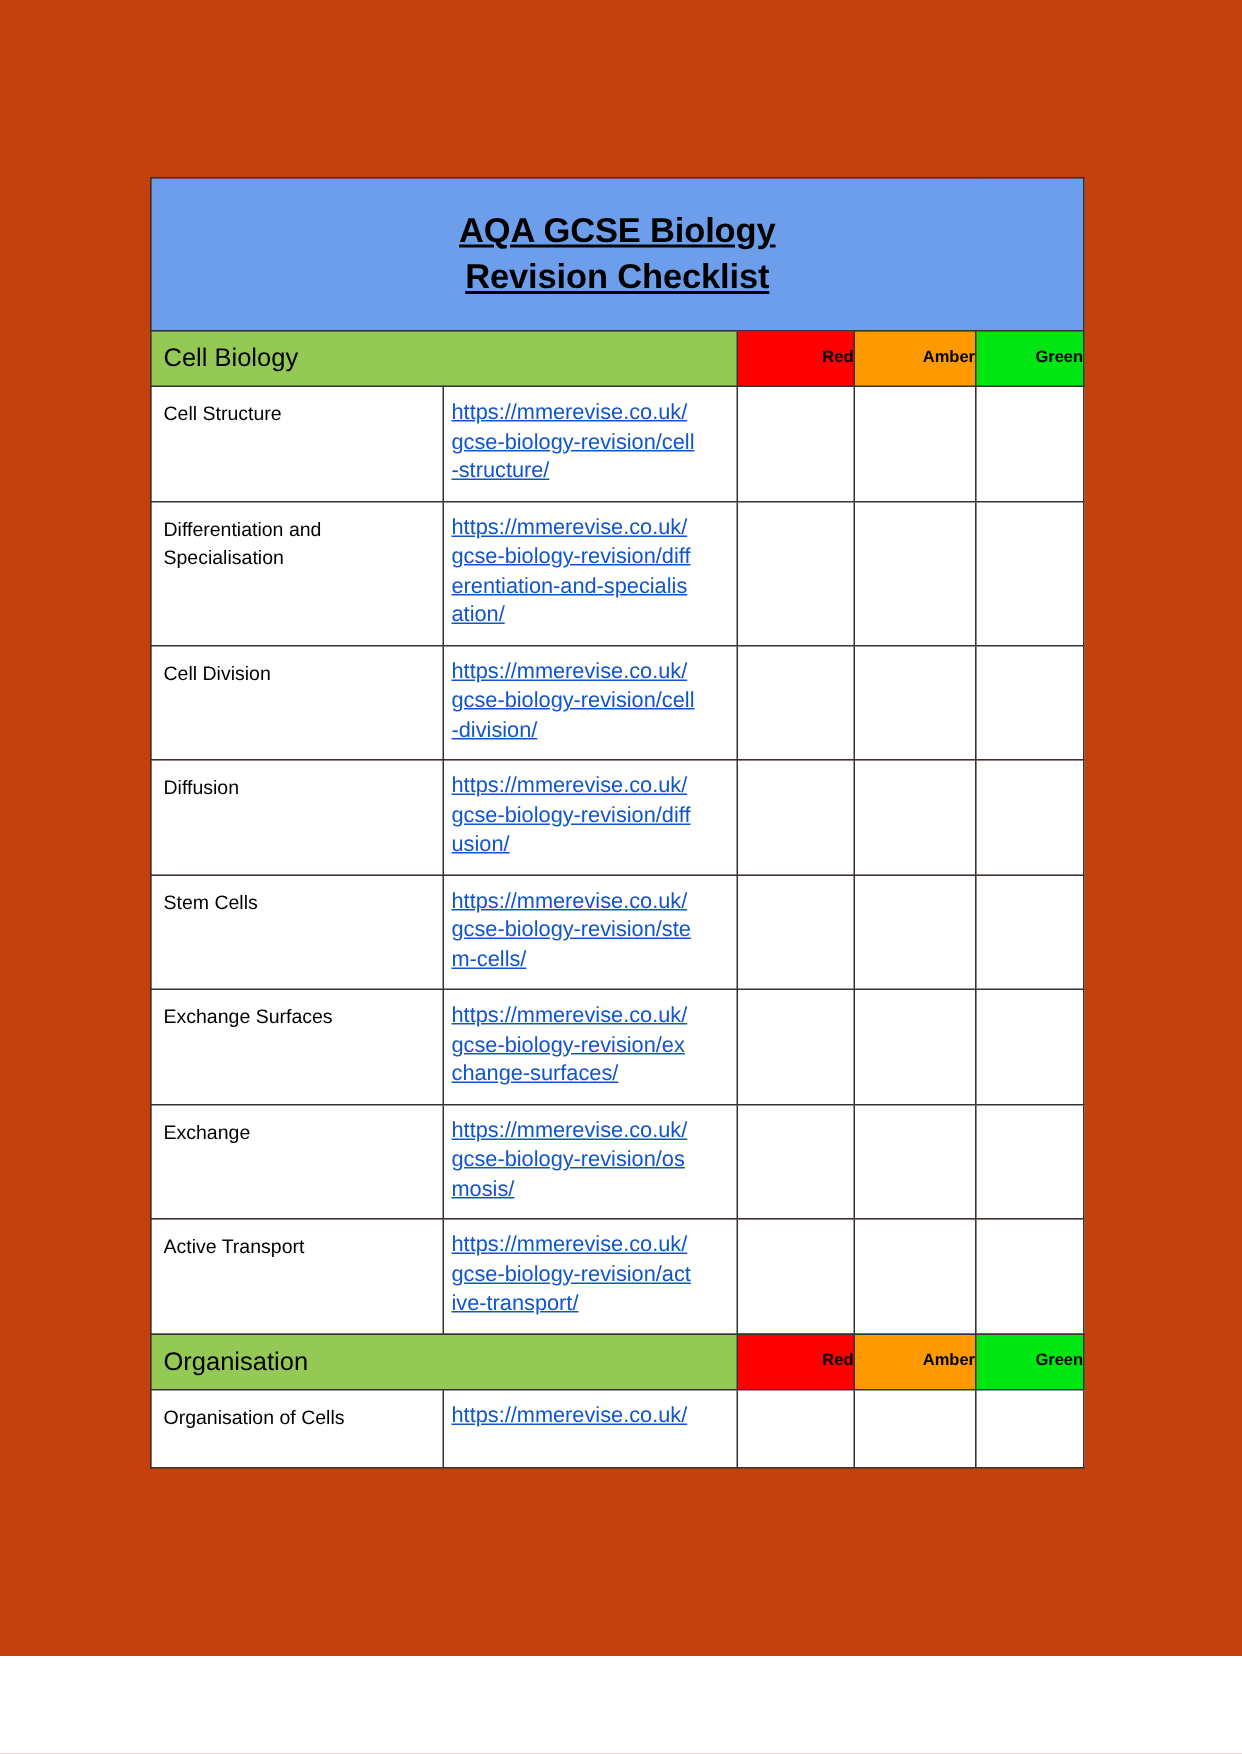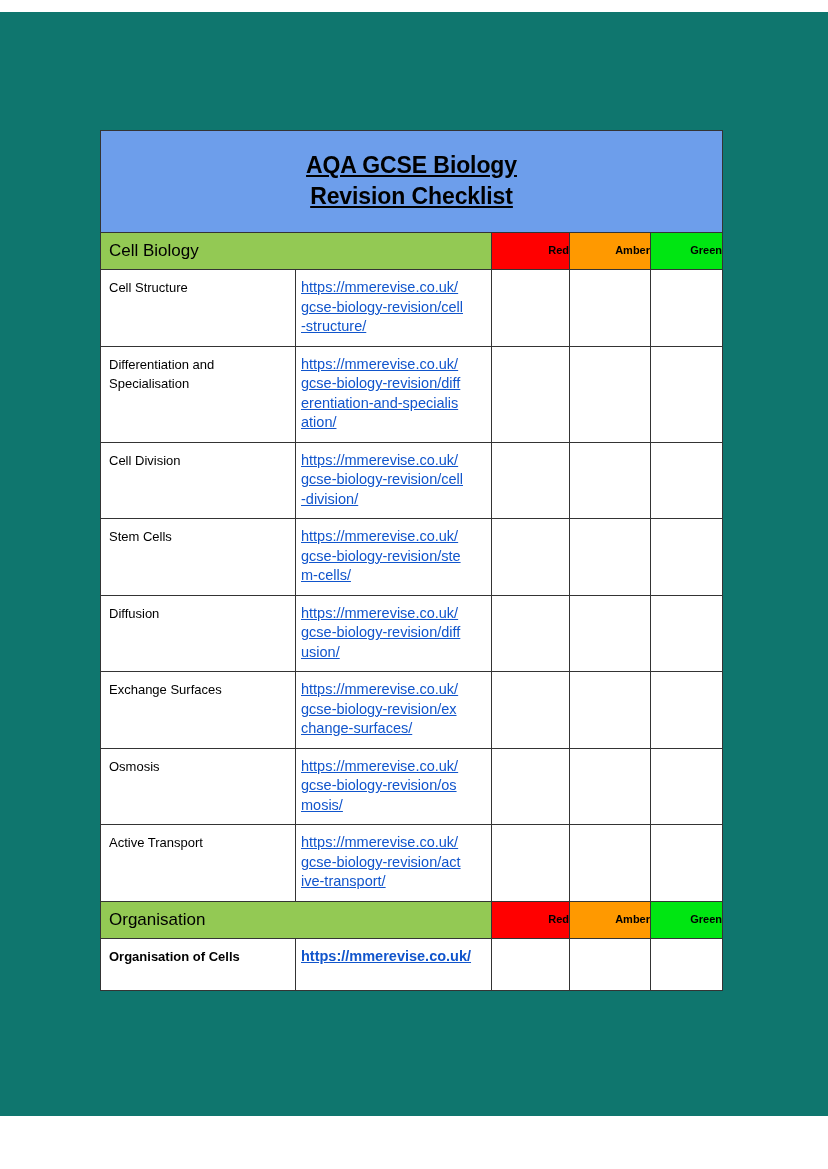--- a/index.html
+++ b/index.html
@@ -13,23 +13,22 @@
     height: 1169px;
     font-family: "Liberation Sans", sans-serif;
     color: #000000;
     overflow: hidden;
   }
 
   .page {
     position: relative;
     width: 828px;
     height: 1104px;
-    background: #0f766e;
+    background: #c2410c;
     box-sizing: border-box;
-    margin-top: 12px;
   }
 
   .doc-body {
     position: absolute;
     left: 100px;
     top: 118px;
     width: 622px;
   }
 
   table.checklist {
@@ -105,21 +104,21 @@
     font-size: 14.5px;
     line-height: 19.5px;
     color: #1155cc;
     text-decoration: underline;
     word-break: break-all;
     display: inline;
   }
   .blank { background: #ffffff; }
 
   
-  tr.clipped td { height: 34px; font-weight: bold; }
+  tr.clipped td { height: 34px; }
 </style>
 </head>
 <body>
 
 <div class="page">
   <div class="doc-body">
 
     <table class="checklist">
       <colgroup>
         <col class="c-topic">
@@ -158,42 +157,42 @@
             <td class="blank"></td>
           </tr>
           <tr>
             <td class="topic">Cell Division</td>
             <td class="linkcell"><a href="#">https://mmerevise.co.uk/<br>gcse-biology-revision/cell<br>-division/</a></td>
             <td class="blank"></td>
             <td class="blank"></td>
             <td class="blank"></td>
           </tr>
           <tr>
+            <td class="topic">Diffusion</td>
+            <td class="linkcell"><a href="#">https://mmerevise.co.uk/<br>gcse-biology-revision/diff<br>usion/</a></td>
+            <td class="blank"></td>
+            <td class="blank"></td>
+            <td class="blank"></td>
+          </tr>
+          <tr>
             <td class="topic">Stem Cells</td>
             <td class="linkcell"><a href="#">https://mmerevise.co.uk/<br>gcse-biology-revision/ste<br>m-cells/</a></td>
             <td class="blank"></td>
             <td class="blank"></td>
             <td class="blank"></td>
           </tr>
           <tr>
-            <td class="topic">Diffusion</td>
-            <td class="linkcell"><a href="#">https://mmerevise.co.uk/<br>gcse-biology-revision/diff<br>usion/</a></td>
-            <td class="blank"></td>
-            <td class="blank"></td>
-            <td class="blank"></td>
-          </tr>
-          <tr>
             <td class="topic">Exchange Surfaces</td>
             <td class="linkcell"><a href="#">https://mmerevise.co.uk/<br>gcse-biology-revision/ex<br>change-surfaces/</a></td>
             <td class="blank"></td>
             <td class="blank"></td>
             <td class="blank"></td>
           </tr>
           <tr>
-            <td class="topic">Osmosis</td>
+            <td class="topic">Exchange</td>
             <td class="linkcell"><a href="#">https://mmerevise.co.uk/<br>gcse-biology-revision/os<br>mosis/</a></td>
             <td class="blank"></td>
             <td class="blank"></td>
             <td class="blank"></td>
           </tr>
           <tr>
             <td class="topic">Active Transport</td>
             <td class="linkcell"><a href="#">https://mmerevise.co.uk/<br>gcse-biology-revision/act<br>ive-transport/</a></td>
             <td class="blank"></td>
             <td class="blank"></td>

